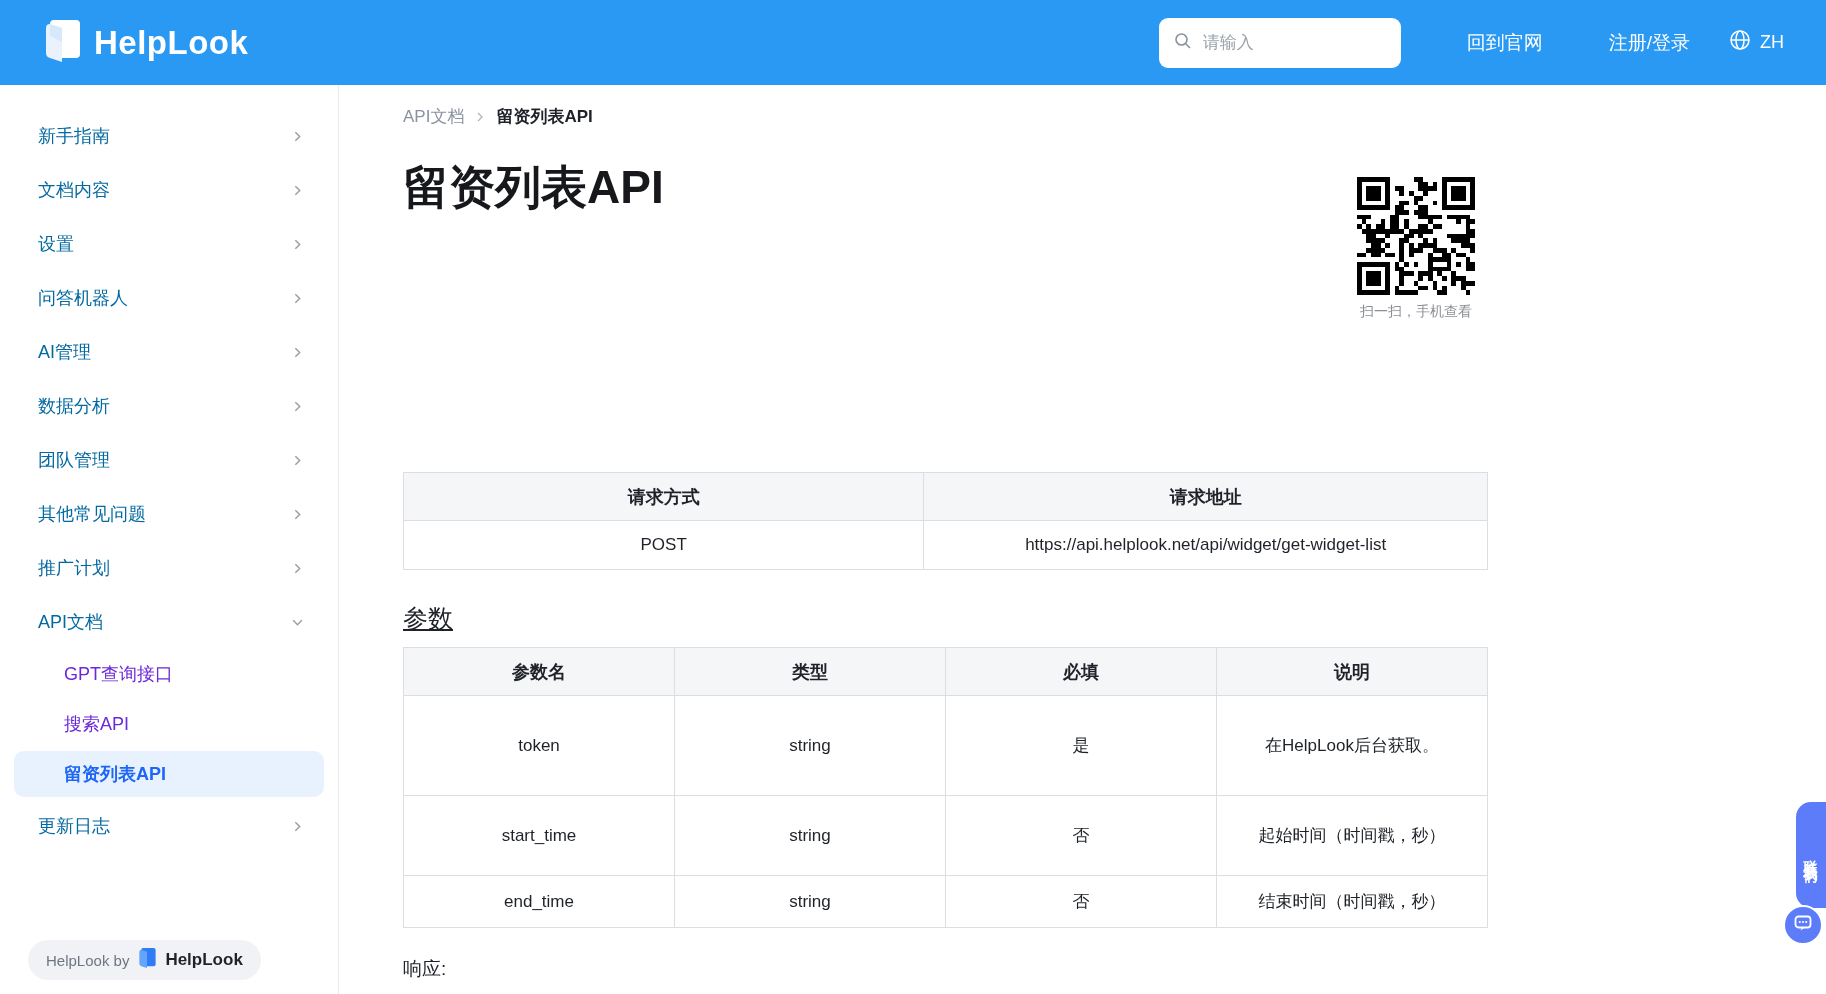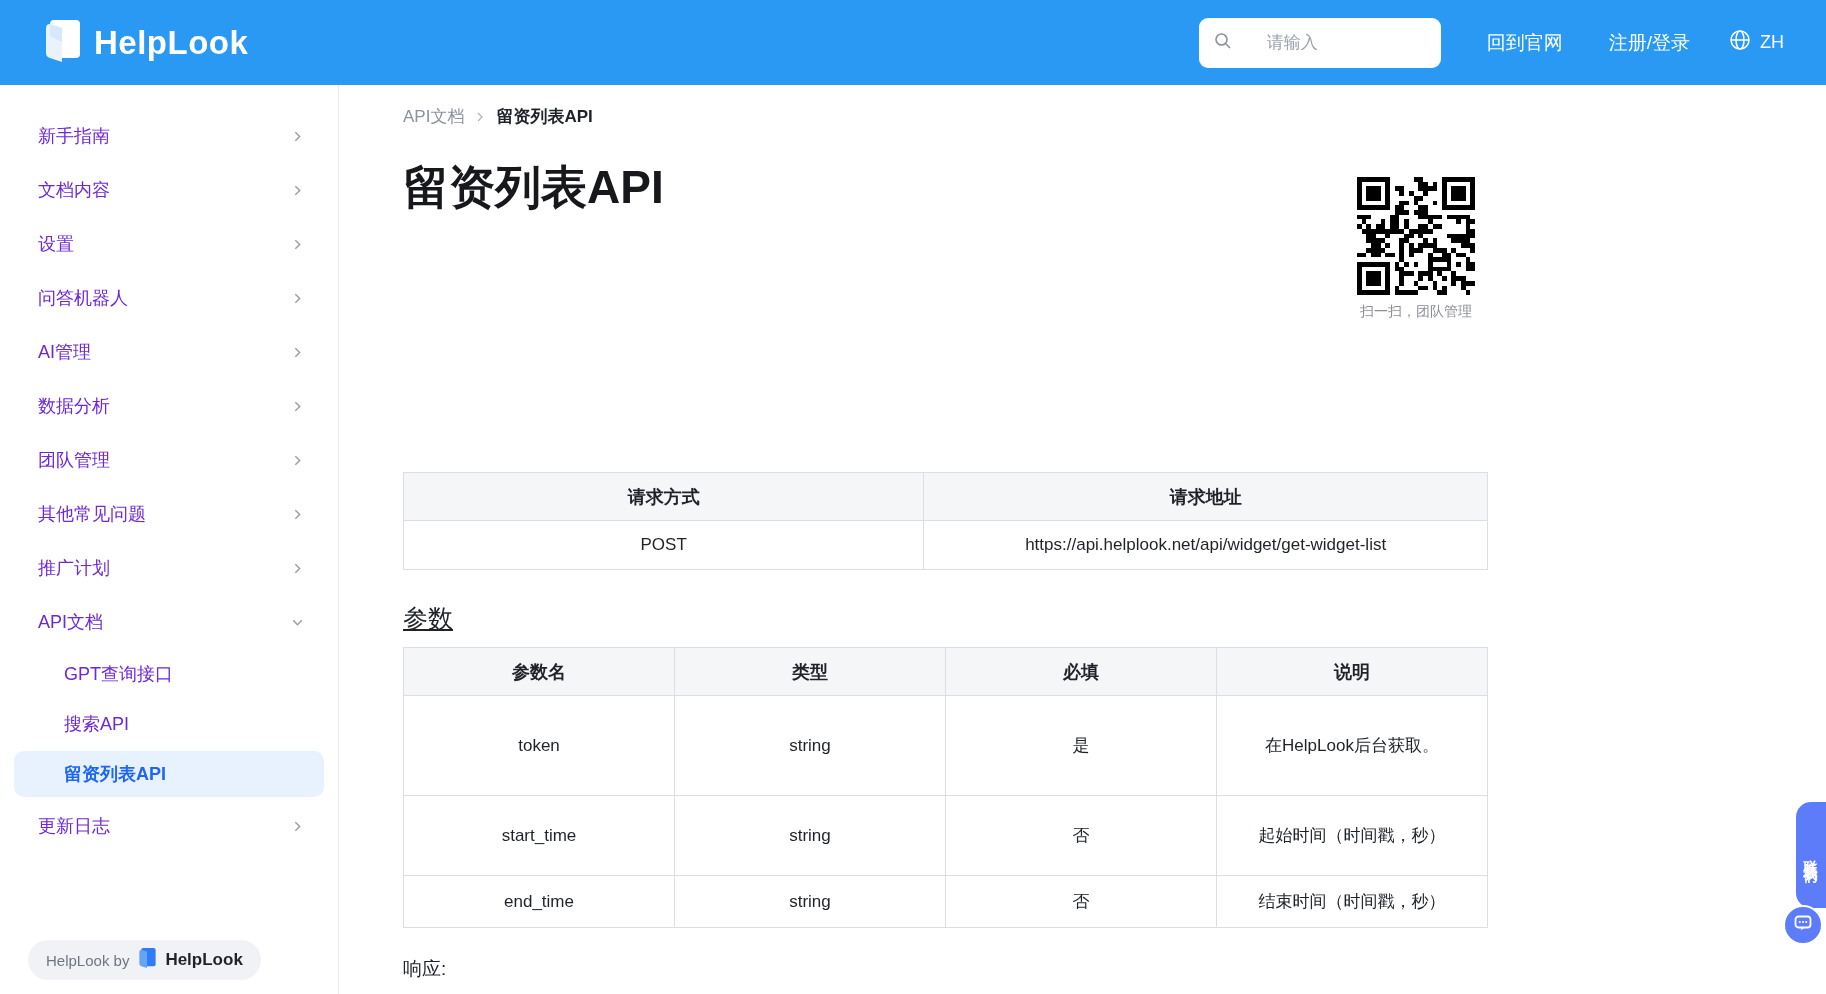--- a/index.html
+++ b/index.html
@@ -7,30 +7,30 @@
     font-family:"Liberation Sans","DejaVu Sans",sans-serif; background:#fff; color:#1f2329; }
 
   
   .header { height:85px; background:#2999f4; display:flex; align-items:center; padding:0 42px; }
   .brand { display:flex; align-items:center; gap:12px; }
   .brand-name { color:#fff; font-size:33px; font-weight:bold; letter-spacing:.5px; }
   .header-spacer { flex:1; }
   .searchbox { width:242px; height:50px; background:#fff; border-radius:9px; display:flex;
     align-items:center; padding:0 14px; gap:10px; }
   .searchbox input { border:none; outline:none; flex:1; font-size:17px; color:#333;
-    font-family:inherit; background:transparent;margin-left:24px; }
+    font-family:inherit; background:transparent; }
   .searchbox input::placeholder { color:#9aa3ad; }
-  .header-link { color:#fff; font-size:19px; margin-left:46px; cursor:pointer; text-decoration:none; }
+  .header-link { color:#fff; font-size:19px; margin-left:66px; cursor:pointer; text-decoration:none; }
   .lang { display:flex; align-items:center; gap:8px; color:#fff; font-size:18px; margin-left:38px; cursor:pointer;text-align:right; }
 
   
   .main { display:flex; height:909px; }
   .sidebar { width:339px; border-right:1px solid #e8eaee; padding-top:24px; position:relative; flex-shrink:0; }
   .nav-item { height:54px; display:flex; align-items:center; justify-content:space-between;
-    padding:0 34px 0 38px; font-size:18px; color:#6d28d9; cursor:pointer; }
+    padding:0 34px 0 38px; font-size:18px; color:#0369a1; cursor:pointer; }
   .nav-sub { height:50px; display:flex; align-items:center; padding-left:64px; font-size:18px;
     color:#6d28d9; cursor:pointer; }
   .nav-sub.active { margin:2px 14px 2px 14px; padding-left:50px; height:46px; background:#e8f1fe;
     border-radius:10px; color:#1e66f5; font-weight:bold; }
   .powered { position:absolute; left:28px; bottom:14px; height:40px; background:#f1f2f5;
     border-radius:20px; display:flex; align-items:center; gap:8px; padding:0 18px; cursor:pointer; }
   .powered-text { color:#6f7683; font-size:15px; }
   .powered-brand { color:#1f2329; font-size:17px; font-weight:bold; }
 
   
@@ -422,21 +422,21 @@
             <rect x="0" y="0" width="7" height="7" fill="#000"></rect>
             <rect x="1" y="1" width="5" height="5" fill="#fff"></rect>
             <rect x="2" y="2" width="3" height="3" fill="#000"></rect>
             <rect x="18" y="0" width="7" height="7" fill="#000"></rect>
             <rect x="19" y="1" width="5" height="5" fill="#fff"></rect>
             <rect x="20" y="2" width="3" height="3" fill="#000"></rect>
             <rect x="0" y="18" width="7" height="7" fill="#000"></rect>
             <rect x="1" y="19" width="5" height="5" fill="#fff"></rect>
             <rect x="2" y="20" width="3" height="3" fill="#000"></rect>
           </svg>
-        <div class="qr-caption">扫一扫，团队管理</div>
+        <div class="qr-caption">扫一扫，手机查看</div>
       </div>
 
       <table class="tbl-request">
         <tbody>
             <tr>
           <th class="col-method">请求方式</th>
           <th>请求地址</th>
         </tr>
         <tr>
           <td>POST</td>

